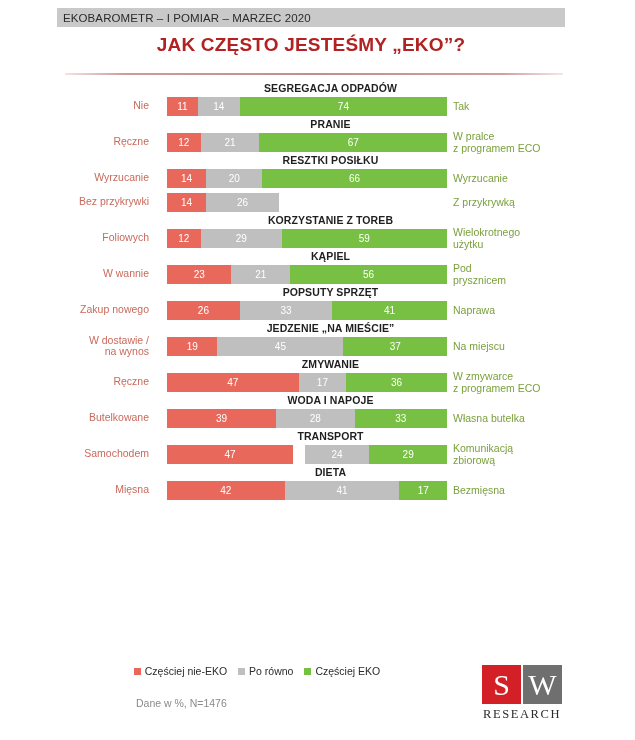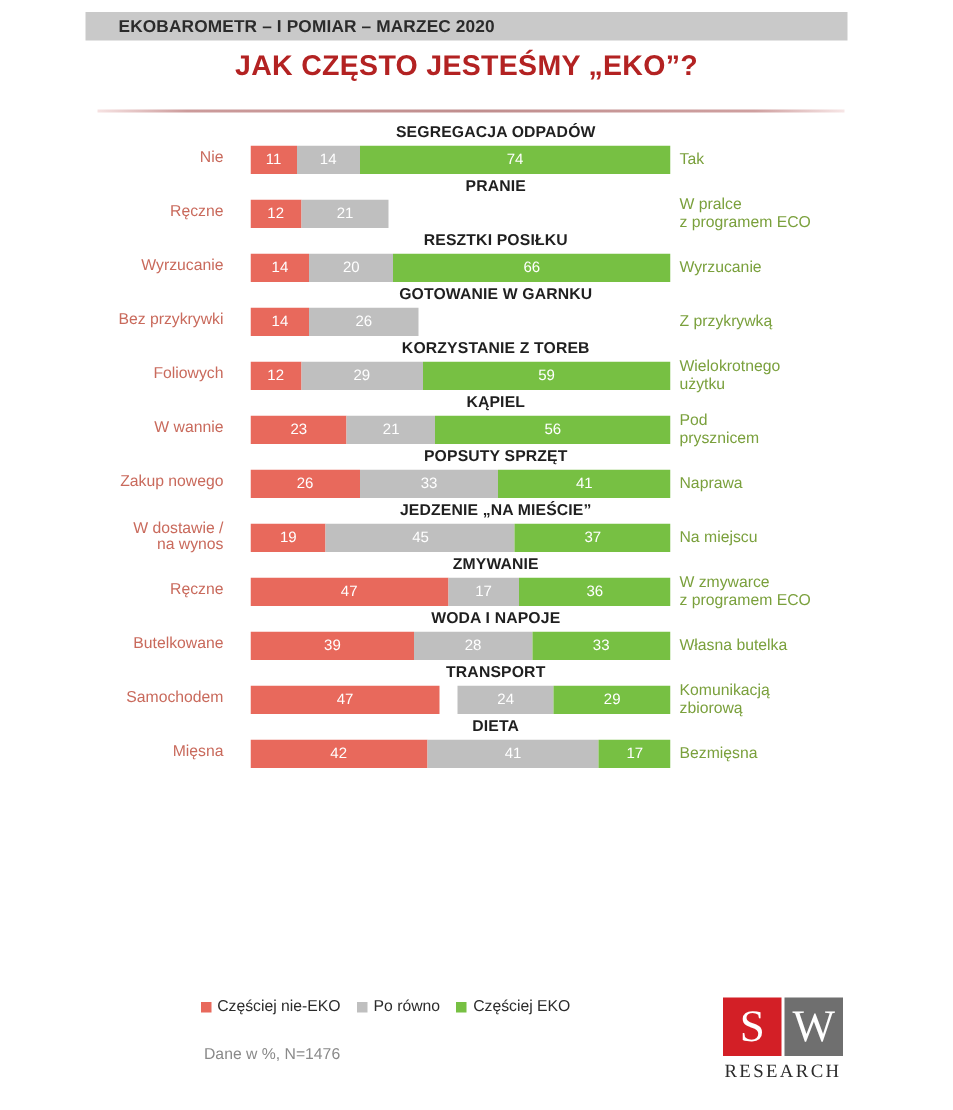--- a/index.html
+++ b/index.html
@@ -22,24 +22,24 @@
     left: 57px;
     top: 8px;
     width: 508px;
     height: 19px;
     background: #c9c9c9;
     display: flex;
     align-items: center;
   }
   #header-band .kicker {
     font-size: 11.5px;
-    font-weight: bold;
+    font-weight: normal;
     letter-spacing: 0.1px;
     color: #2b2b2b;
-    padding-left: 22px;
+    padding-left: 6px;
     white-space: nowrap;
   }
 
   #main-title {
     position: absolute;
     left: 57px;
     top: 34px;
     width: 508px;
     text-align: center;
     font-size: 19px;
@@ -220,39 +220,39 @@
         <div class="right-label">Tak</div>
       </div>
     </div>
     <div class="group">
       <div class="group-title">PRANIE</div>
       <div class="row">
         <div class="left-label">Ręczne</div>
         <div class="bar">
           <div class="seg seg-red" style="width: 12%;">12</div>
           <div class="seg seg-gray" style="width: 21%;">21</div>
+          <div class="seg seg-green" style="width: 67%;">67</div>
         </div>
         <div class="right-label">W pralce
 z programem ECO</div>
       </div>
     </div>
     <div class="group">
       <div class="group-title">RESZTKI POSIŁKU</div>
       <div class="row">
         <div class="left-label">Wyrzucanie</div>
         <div class="bar">
           <div class="seg seg-red" style="width: 14%;">14</div>
           <div class="seg seg-gray" style="width: 20%;">20</div>
           <div class="seg seg-green" style="width: 66%;">66</div>
         </div>
         <div class="right-label">Wyrzucanie</div>
       </div>
     </div>
     <div class="group">
-      <div class="group-title">GOTOWANIE W GARNKU</div>
       <div class="row">
         <div class="left-label">Bez przykrywki</div>
         <div class="bar">
           <div class="seg seg-red" style="width: 14%;">14</div>
           <div class="seg seg-gray" style="width: 26%;">26</div>
           <div class="seg seg-green" style="width: 60%; margin-top: 34px;">60</div>
         </div>
         <div class="right-label">Z przykrywką</div>
       </div>
     </div>

